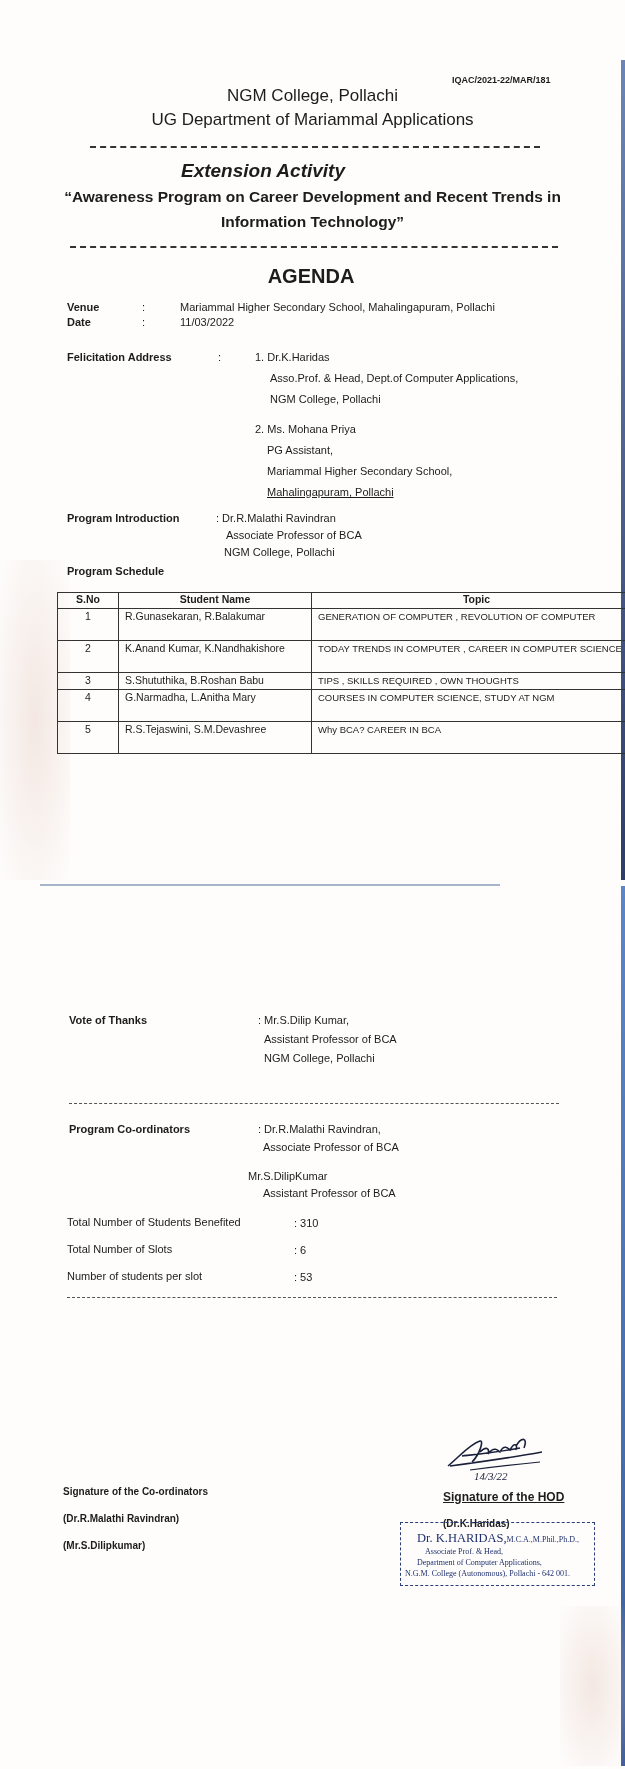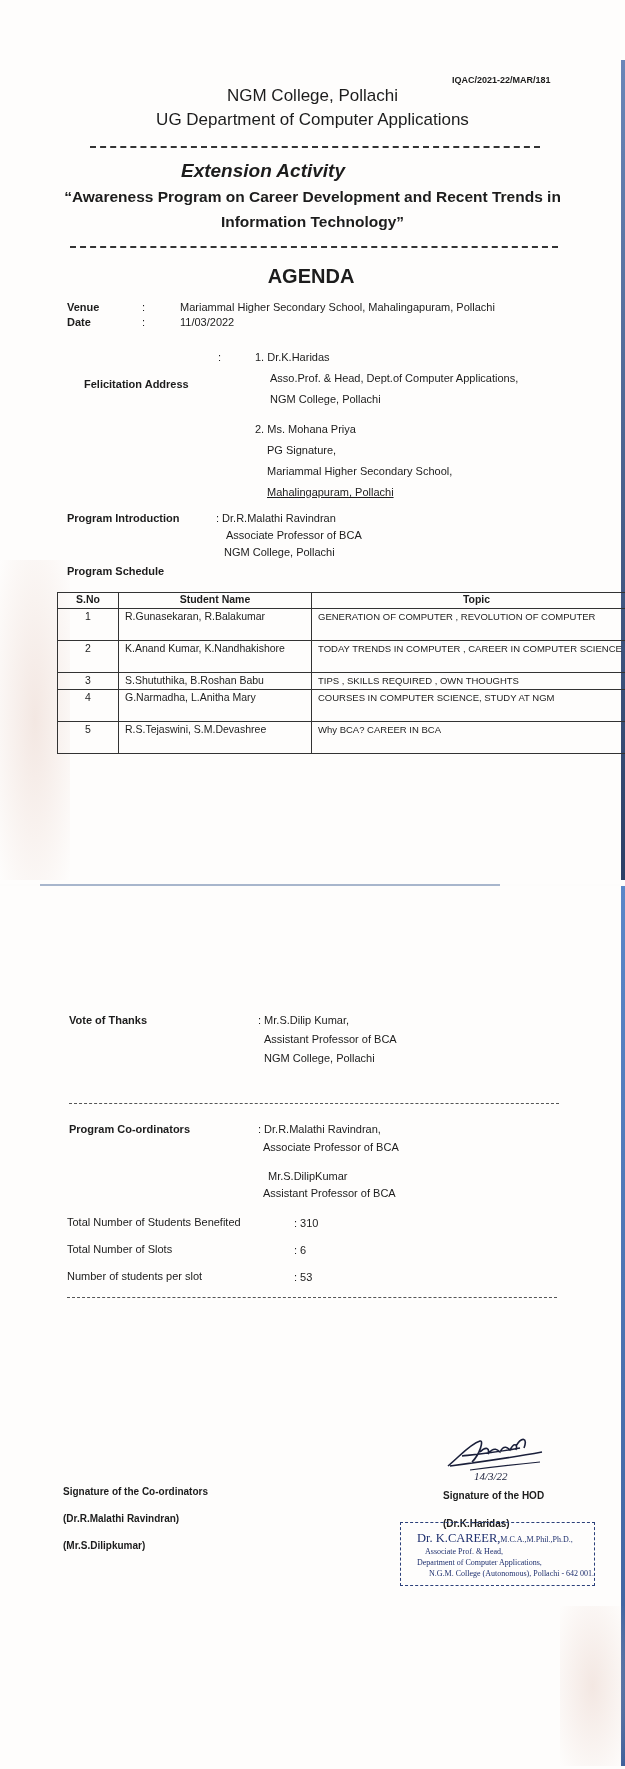--- a/index.html
+++ b/index.html
@@ -36,55 +36,55 @@
     table.sched td.name { width: 180px; }
     table.sched td.topic { font-size: 9.5px; line-height: 13px; }
     .stamp {
       position: absolute; left: 400px; top: 1522px; width: 193px; height: 62px;
       border: 1.5px dashed #2a3f7a; color: #1e2f6e; font-family: "Liberation Serif", serif;
     }
     .stamp .l1 { font-size: 12.5px; position: absolute; left: 16px; top: 8px; white-space: nowrap; }
     .stamp .l1 small { font-size: 8px; }
     .stamp .l2 { font-size: 8px; position: absolute; left: 16px; top: 24px; white-space: nowrap; margin-left: 8px; }
     .stamp .l3 { font-size: 8px; position: absolute; left: 16px; top: 35px; white-space: nowrap; }
-    .stamp .l4 { font-size: 8px; position: absolute; left: 28px; top: 46px; white-space: nowrap; }
+    .stamp .l4 { font-size: 8px; position: absolute; left: 4px; top: 46px; white-space: nowrap; }
   </style>
 </head>
 <body>
 
 <div class="page page1">
   <div class="stain" style="left:0;top:560px;width:70px;height:320px;"></div>
   <div class="edge-strip" style="top:60px;height:820px;"></div>
 
   <div class="abs ref" style="left:452px;top:75px;">IQAC/2021-22/MAR/181</div>
   <div class="abs h1" style="top:86px;">NGM College, Pollachi</div>
-  <div class="abs h1" style="top:110px;">UG Department of Computer Applications</div>
+  <div class="abs h1" style="top:110px;">UG Department of Mariammal Applications</div>
   <div class="dash" style="left:90px;width:450px;top:146px;"></div>
   <div class="abs h-italic" style="top:160px;">Extension Activity</div>
   <div class="abs h-quote" style="top:188px;">“Awareness Program on Career Development and Recent Trends in</div>
   <div class="abs h-quote" style="top:213px;">Information Technology”</div>
   <div class="dash" style="left:70px;width:488px;top:246px;"></div>
 
   <div class="abs agenda" style="top:265px;">AGENDA</div>
 
   <div class="abs lbl" style="left:67px;top:301px;">Venue</div>
   <div class="abs txt" style="left:142px;top:301px;">:</div>
   <div class="abs txt" style="left:180px;top:301px;">Mariammal Higher Secondary School, Mahalingapuram, Pollachi</div>
   <div class="abs lbl" style="left:67px;top:316px;">Date</div>
   <div class="abs txt" style="left:142px;top:316px;">:</div>
   <div class="abs txt" style="left:180px;top:316px;">11/03/2022</div>
 
-  <div class="abs lbl" style="left:84px;top:351px;margin-top:27px;">Felicitation Address</div>
+  <div class="abs lbl" style="left:67px;top:351px;">Felicitation Address</div>
   <div class="abs txt" style="left:218px;top:351px;">:</div>
   <div class="abs txt" style="left:255px;top:351px;">1. Dr.K.Haridas</div>
   <div class="abs txt" style="left:270px;top:372px;">Asso.Prof. &amp; Head, Dept.of Computer Applications,</div>
   <div class="abs txt" style="left:270px;top:393px;">NGM College, Pollachi</div>
 
   <div class="abs txt" style="left:255px;top:423px;">2. Ms. Mohana Priya</div>
-  <div class="abs txt" style="left:267px;top:444px;">PG Signature,</div>
+  <div class="abs txt" style="left:267px;top:444px;">PG Assistant,</div>
   <div class="abs txt" style="left:267px;top:465px;">Mariammal Higher Secondary School,</div>
   <div class="abs txt" style="left:267px;top:486px;text-decoration:underline;">Mahalingapuram, Pollachi</div>
 
   <div class="abs lbl" style="left:67px;top:512px;">Program Introduction</div>
   <div class="abs txt" style="left:216px;top:512px;">: Dr.R.Malathi Ravindran</div>
   <div class="abs txt" style="left:226px;top:529px;">Associate Professor of BCA</div>
   <div class="abs txt" style="left:224px;top:546px;">NGM College, Pollachi</div>
 
   <div class="abs lbl" style="left:67px;top:565px;">Program Schedule</div>
 
@@ -135,21 +135,21 @@
   <div class="abs lbl" style="left:69px;top:128px;">Vote of Thanks</div>
   <div class="abs txt" style="left:258px;top:128px;">: Mr.S.Dilip Kumar,</div>
   <div class="abs txt" style="left:264px;top:147px;">Assistant Professor of BCA</div>
   <div class="abs txt" style="left:264px;top:166px;">NGM College, Pollachi</div>
 
   <div class="dash-thin" style="left:69px;width:490px;top:217px;"></div>
 
   <div class="abs lbl" style="left:69px;top:237px;">Program Co-ordinators</div>
   <div class="abs txt bold" style="left:258px;top:237px;">: Dr.R.Malathi Ravindran,</div>
   <div class="abs txt" style="left:263px;top:255px;">Associate Professor of BCA</div>
-  <div class="abs txt bold" style="left:268px;top:284px;">Mr.S.DilipKumar</div>
+  <div class="abs txt bold" style="left:248px;top:284px;">Mr.S.DilipKumar</div>
   <div class="abs txt" style="left:263px;top:301px;">Assistant Professor of BCA</div>
 
   <div class="abs txt" style="left:67px;top:330px;">Total Number of Students Benefited</div>
   <div class="abs txt" style="left:294px;top:331px;">:  310</div>
   <div class="abs txt" style="left:67px;top:357px;">Total Number of Slots</div>
   <div class="abs txt" style="left:294px;top:358px;">:  6</div>
   <div class="abs txt" style="left:67px;top:384px;">Number of students per slot</div>
   <div class="abs txt" style="left:294px;top:385px;">:   53</div>
 
   <div class="dash-thin" style="left:67px;width:490px;top:411px;"></div>
@@ -157,22 +157,22 @@
   <div class="abs lbl" style="left:63px;top:600px;font-size:10px;">Signature of the Co-ordinators</div>
   <div class="abs lbl" style="left:63px;top:627px;font-size:10px;">(Dr.R.Malathi Ravindran)</div>
   <div class="abs lbl" style="left:63px;top:654px;font-size:10px;">(Mr.S.Dilipkumar)</div>
 
   <svg class="abs" style="left:440px;top:540px;" width="120" height="55" viewBox="0 0 120 55">
     <path d="M8 40 C 20 30, 30 18, 40 15 C 44 14, 40 28, 32 36 M22 30 C 40 28, 60 26, 80 22 M40 26 C 46 20, 50 22, 48 28 C 54 20, 58 24, 60 26 C 64 18, 68 22, 70 24 C 74 16, 78 18, 76 24 M76 20 C 82 10, 88 12, 84 22 M10 40 C 40 36, 80 30, 102 26" stroke="#1a1f3a" stroke-width="1.6" fill="none"></path>
     <path d="M30 44 C 60 40, 80 38, 100 36" stroke="#1a1f3a" stroke-width="1.2" fill="none"></path>
     <text x="34" y="54" font-family="Liberation Serif, serif" font-size="11" font-style="italic" fill="#1a1f3a">14/3/22</text>
   </svg>
 
-  <div class="abs lbl" style="left:443px;top:604px;font-size:10px;">Signature of the HOD</div>
+  <div class="abs lbl" style="left:443px;top:604px;font-size:12px;text-decoration:underline;">Signature of the HOD</div>
   <div class="abs lbl" style="left:443px;top:632px;font-size:10px;">(Dr.K.Haridas)</div>
 </div>
 
 <div class="stamp">
-  <div class="l1"><span>Dr. K.CAREER,</span><small>M.C.A.,M.Phil.,Ph.D.,</small></div>
+  <div class="l1"><span>Dr. K.HARIDAS,</span><small>M.C.A.,M.Phil.,Ph.D.,</small></div>
   <div class="l2">Associate Prof. &amp; Head,</div>
   <div class="l3">Department of Computer Applications,</div>
   <div class="l4">N.G.M. College (Autonomous), Pollachi - 642 001.</div>
 </div>
 
 </body></html>

